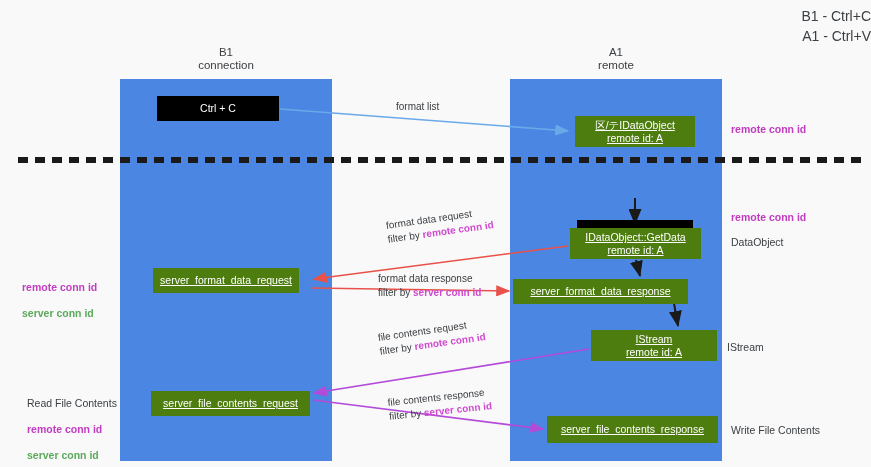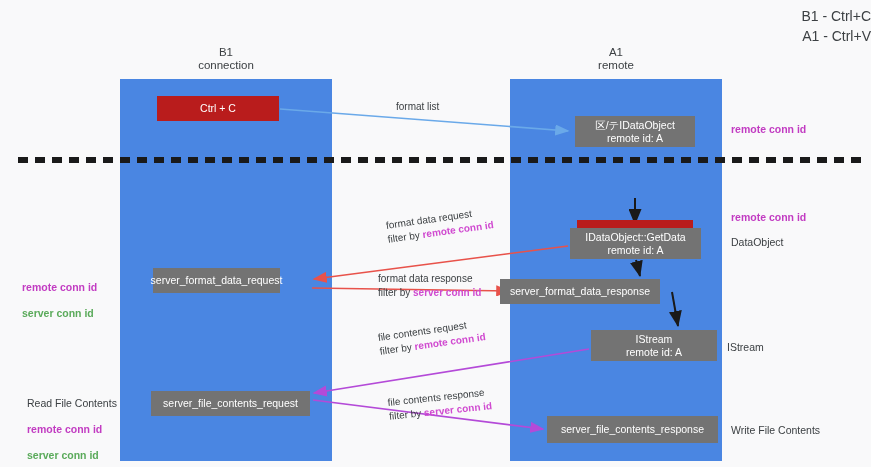--- a/index.html
+++ b/index.html
@@ -65,29 +65,29 @@
     flex-direction: column;
     align-items: center;
     justify-content: center;
     text-align: center;
     color: #ffffff;
     font-size: 10.5px;
     line-height: 12.5px;
     white-space: pre-line;
     padding: 2px 4px;
   }
-  .node.green { background: #b91c1c; }
-  .node.orange { background: #737373; }
+  .node.green { background: #000000; }
+  .node.orange { background: #4d7c0f; text-decoration: underline; }
 
   #node-ctrl-c  { left: 157px; top: 96px;  width: 122px; height: 25px; }
   #node-idata   { left: 575px; top: 116px; width: 120px; height: 31px; }
   #node-ctrl-v  { left: 577px; top: 172px; width: 116px; height: 25px; margin-top: 48px; }
   #node-getdata { left: 570px; top: 228px; width: 131px; height: 31px; }
-  #node-sfdreq  { left: 153px; top: 268px; width: 127px; height: 25px; }
-  #node-sfdres  { left: 500px; top: 279px; width: 160px; height: 25px; }
+  #node-sfdreq  { left: 153px; top: 268px; width: 146px; height: 25px; }
+  #node-sfdres  { left: 513px; top: 279px; width: 175px; height: 25px; }
   #node-istream { left: 591px; top: 330px; width: 126px; height: 31px; }
   #node-sfcreq  { left: 151px; top: 391px; width: 159px; height: 25px; }
   #node-sfcres  { left: 547px; top: 416px; width: 171px; height: 27px; }
 
   
   .arrow-label {
     font-size: 10px;
     color: #3c4043;
     line-height: 14px;
     white-space: nowrap;

